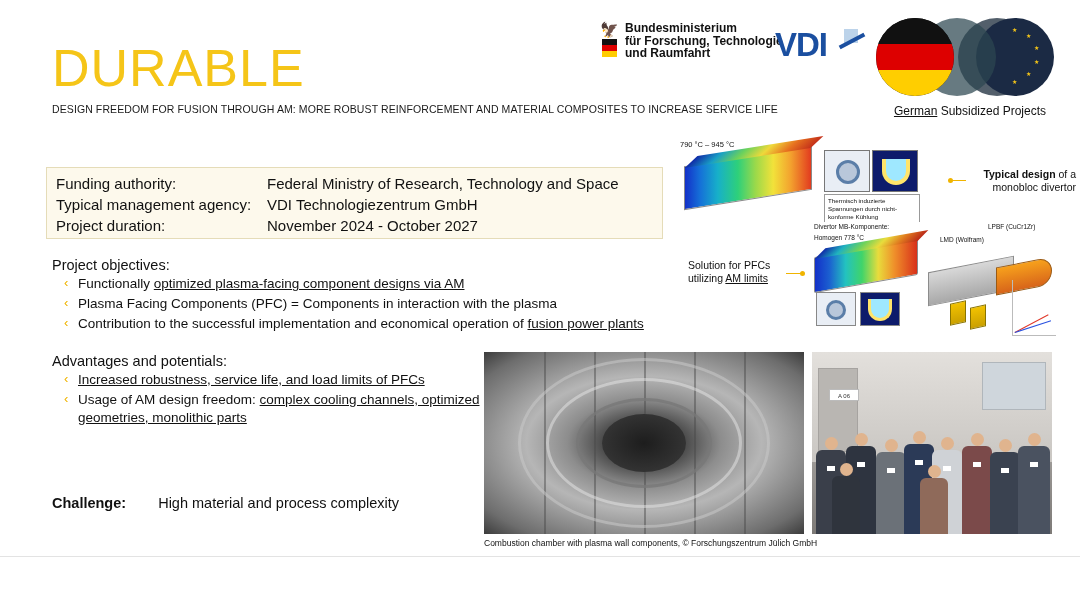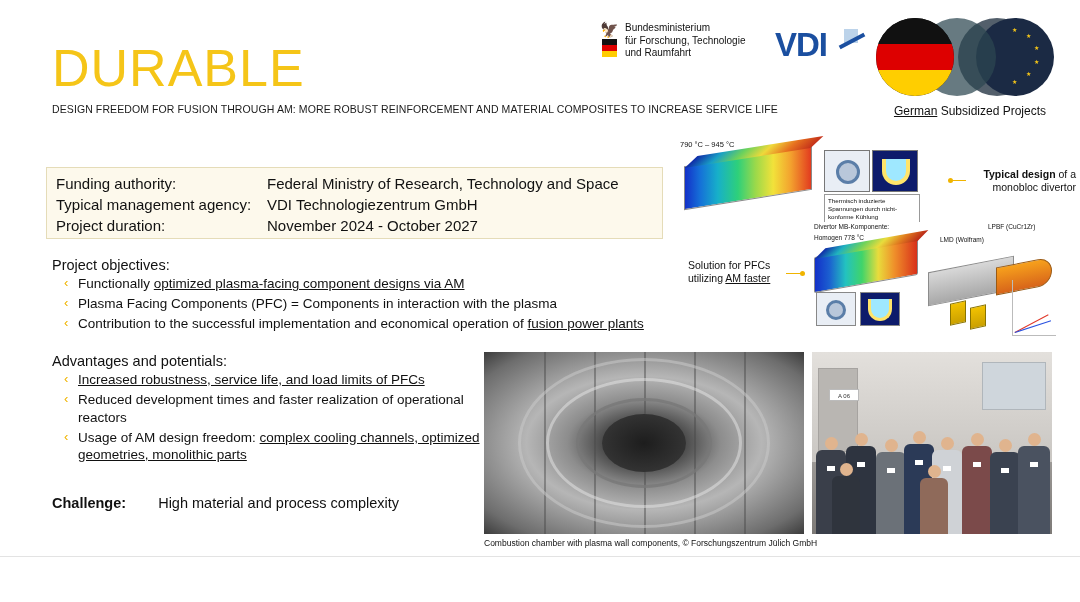--- a/index.html
+++ b/index.html
@@ -32,21 +32,21 @@
   .bmftr { position: absolute; left: 600px; top: 22px; display: flex; gap: 7px; align-items: flex-start; }
   .bmftr-eagle { width: 18px; height: 44px; position: relative; }
   .bmftr-eagle .bird {
     font-size: 15px; line-height: 15px; color: #111; display: block; text-align: center;
   }
   .bmftr-flag { width: 15px; height: 18px; margin: 2px auto 0; display: flex; flex-direction: column; }
   .bmftr-flag i { display: block; height: 6px; }
   .bmftr-flag i:nth-child(1) { background: #111; }
   .bmftr-flag i:nth-child(2) { background: #d00; }
   .bmftr-flag i:nth-child(3) { background: #ffcc00; }
-  .bmftr-text { font-size: 10px; line-height: 12.5px; color: #111; font-weight: 400; }
+  .bmftr-text { font-size: 12px; line-height: 12.5px; color: #111; font-weight: 700; }
 
   
   .vdi { position: absolute; left: 775px; top: 28px; width: 85px; height: 42px; }
   .vdi-word { font-size: 33px; font-weight: 700; color: #1b4fa0; letter-spacing: -1px; line-height: 33px; }
   .vdi-dash { position: absolute; right: -6px; top: 11px; width: 28px; height: 4px; background: #1b4fa0; transform: rotate(-28deg); }
   .vdi-sq { position: absolute; right: 2px; top: 1px; width: 14px; height: 14px; background: #bcd3ea; }
 
   
   .gsp { position: absolute; left: 876px; top: 16px; width: 180px; height: 108px; }
   .gsp-circles { position: relative; width: 180px; height: 82px; }
@@ -278,21 +278,20 @@
   <div class="sec-head objectives">Project objectives:</div>
   <div class="bullets objectives-list">
     <div class="bullet"><span>Functionally </span><u>optimized plasma-facing component designs via AM</u></div>
     <div class="bullet"><span>Plasma Facing Components (PFC) = Components in interaction with the plasma</span></div>
     <div class="bullet"><span>Contribution to the successful implementation and economical operation of </span><u>fusion power plants</u></div>
   </div>
 
   <div class="sec-head advantages">Advantages and potentials:</div>
   <div class="bullets advantages-list">
     <div class="bullet"><u>Increased robustness, service life, and load limits of PFCs</u></div>
-    <div class="bullet"><span>Reduced development times and faster realization of operational reactors</span></div>
     <div class="bullet"><span>Usage of AM design freedom: </span><u>complex cooling channels, optimized geometries, monolithic parts</u></div>
   </div>
 
   <div class="challenge">
     <b>Challenge:</b><span> High material and process complexity</span>
   </div>
 
   <div class="fig-divertor">
     <div class="fig-temp-label">790 °C – 945 °C</div>
     <div class="bar3d"></div>
@@ -328,21 +327,21 @@
     <div class="fc-chip fc-chip2"></div>
     <div class="fc-graph">
         <i></i>
         <i class="b"></i>
       </div>
   </div>
   <div class="callout-dot" style="left:800px; top:271px;"></div>
   <div class="callout-line" style="left:786px; top:273px; width:16px;"></div>
   <div class="callout-txt" style="left:688px; top:259px; width:100px; text-align:left;">
     <span>Solution for PFCs</span><br>
-    <span>utilizing </span><u>AM faster</u>
+    <span>utilizing </span><u>AM limits</u>
   </div>
 
   <div class="photo-tokamak">
     <div class="tk-seg" style="left:60px;"></div>
     <div class="tk-seg" style="left:110px;"></div>
     <div class="tk-seg" style="left:160px;"></div>
     <div class="tk-seg" style="left:210px;"></div>
     <div class="tk-seg" style="left:260px;"></div>
     <div class="tk-ring tk-r1"></div>
     <div class="tk-ring tk-r2"></div>

